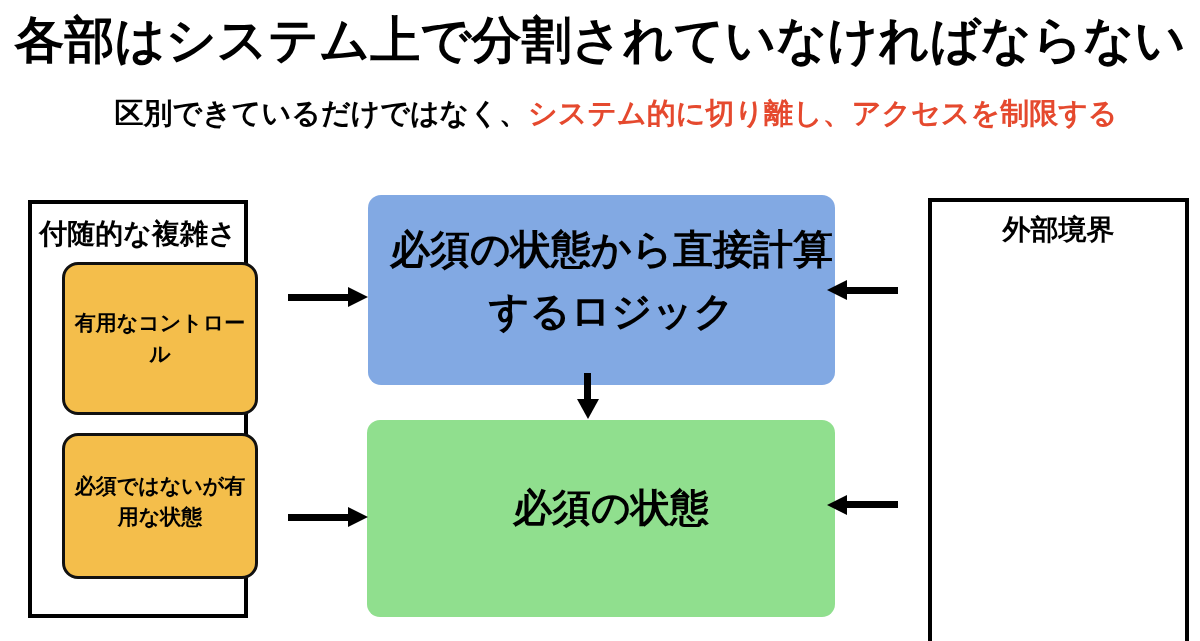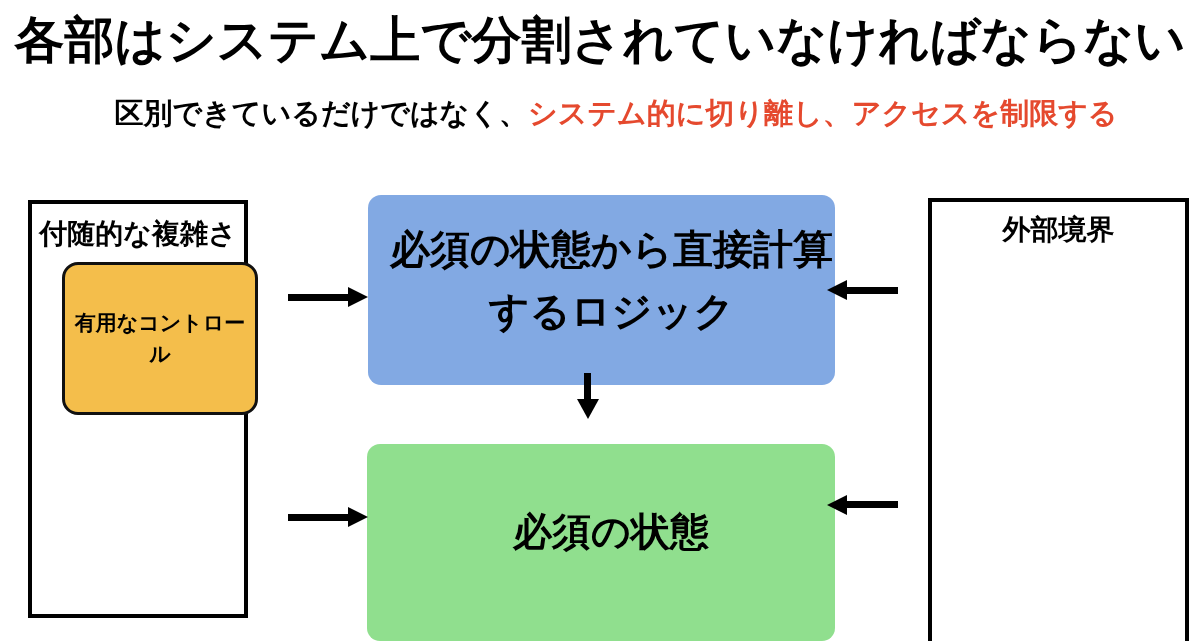--- a/index.html
+++ b/index.html
@@ -95,21 +95,21 @@
   }
   .blue-node {
     left: 368px; top: 195px;
     width: 467px; height: 190px;
     background: #82A9E3;
     font-size: 40px;
     line-height: 62px;
     padding-bottom: 20px;
   }
   .green-node {
-    left: 367px; top: 444px;
+    left: 367px; top: 420px;
     width: 468px; height: 197px;
     background: #90DF8E;
     font-size: 39px;
     line-height: 50px;
     padding-bottom: 22px;
   }
 
   
   .arrow-part { position: absolute; }
   .shaft-h { height: 7px; background: #000; }
@@ -141,20 +141,24 @@
   <h1 class="title">各部はシステム上で分割されていなければならない</h1>
 
   <p class="subtitle"><span>区別できているだけではなく、</span><span class="red">システム的に切り離し、アクセスを制限する</span></p>
 
   <div class="outline-box left-box">
     <div class="box-label">付随的な複雑さ</div>
     <div class="orange-node orange-1">
       <span>有用なコントロー
 ル</span>
     </div>
+    <div class="orange-node orange-2">
+      <span>必須ではないが有
+用な状態</span>
+    </div>
   </div>
 
   <div class="round-node blue-node">
     <span>必須の状態から直接計算
 するロジック</span>
   </div>
 
   <div class="round-node green-node">
     <span>必須の状態</span>
   </div>

